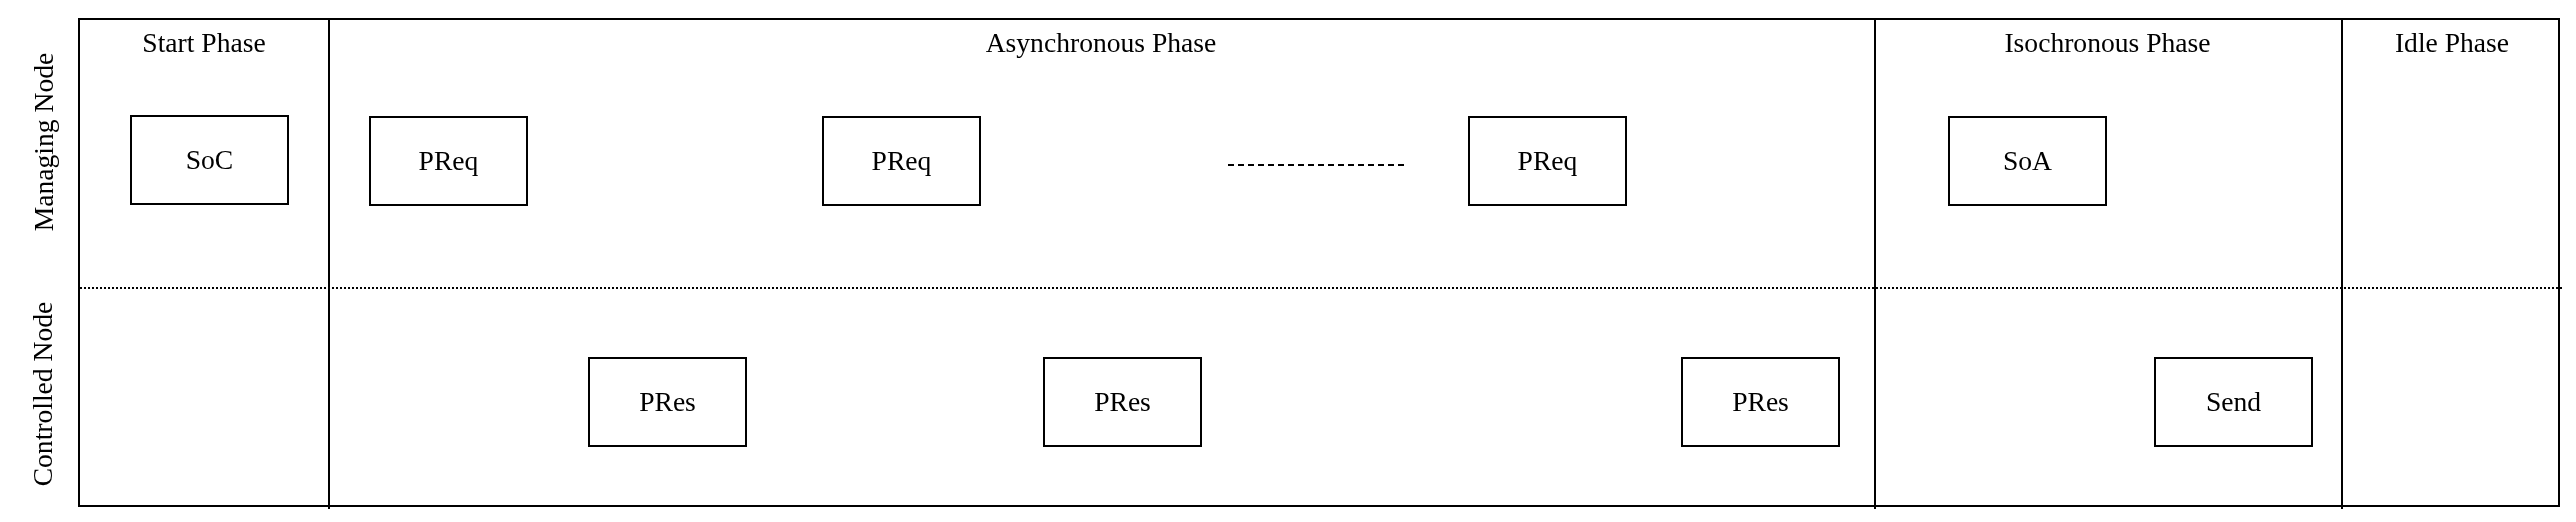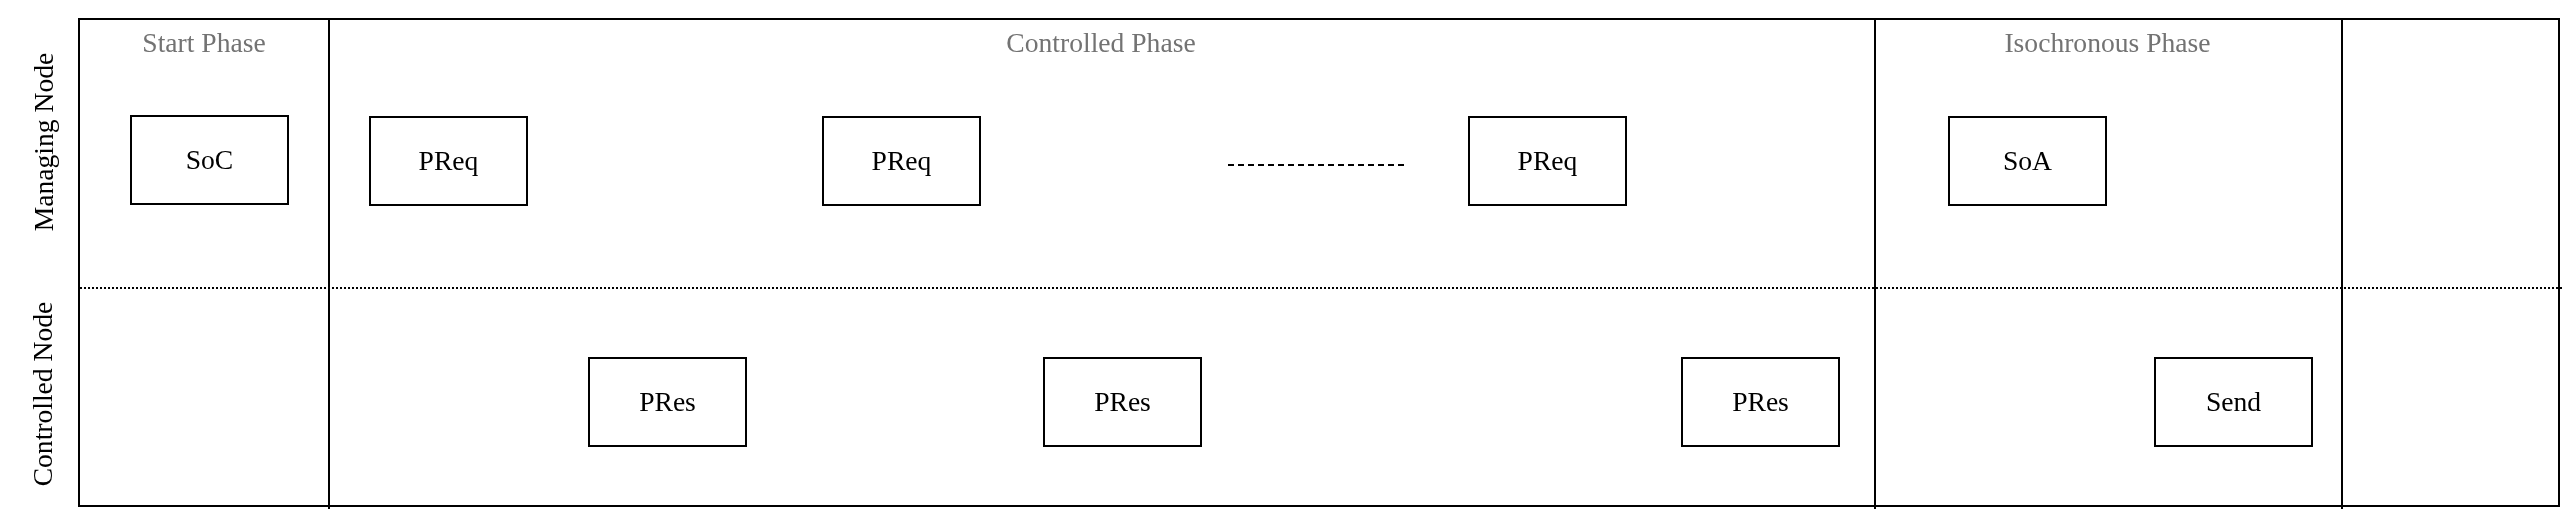--- a/index.html
+++ b/index.html
@@ -73,21 +73,21 @@
   }
 
   
   .phase-title {
     position: absolute;
     top: 5.5px;
     font-size: 27.6px;
     line-height: 33px;
     text-align: center;
     white-space: nowrap;
-    color: #737373;
+    color: #000000;
   }
 
   
   .msg-box {
     position: absolute;
     width: 159px;
     height: 90px;
     border: 2.1px solid #000000;
     box-sizing: border-box;
     background: #ffffff;
@@ -121,24 +121,25 @@
   <div id="frame">
 
     <div class="v-divider" style="left:248px;"></div>
     <div class="v-divider" style="left:1794px;"></div>
     <div class="v-divider" style="left:2261px;"></div>
 
     <div id="node-separator"></div>
 
     <div class="phase-title" style="left:0px;    width:248px;">Start Phase</div>
 
-    <div class="phase-title" style="left:248px;  width:1546px;">Controlled Phase</div>
+    <div class="phase-title" style="left:248px;  width:1546px;">Asynchronous Phase</div>
 
     <div class="phase-title" style="left:1794px; width:467px;">Isochronous Phase</div>
 
+    <div class="phase-title" style="left:2261px; width:222px;">Idle Phase</div>
 
     <div class="msg-box" style="left:50px;   top:95px;">SoC</div>
 
     <div class="msg-box" style="left:289px;  top:96px;">PReq</div>
 
     <div class="msg-box" style="left:742px; top:96px;">PReq</div>
 
     <div class="msg-box" style="left:1388px; top:96px;">PReq</div>
 
     <div class="msg-box" style="left:1868px; top:96px;text-align:center;">SoA</div>

